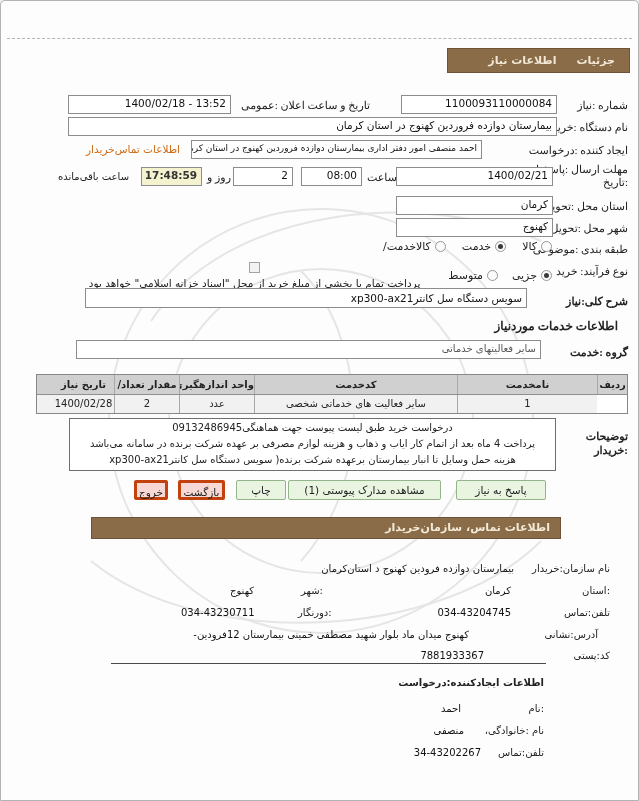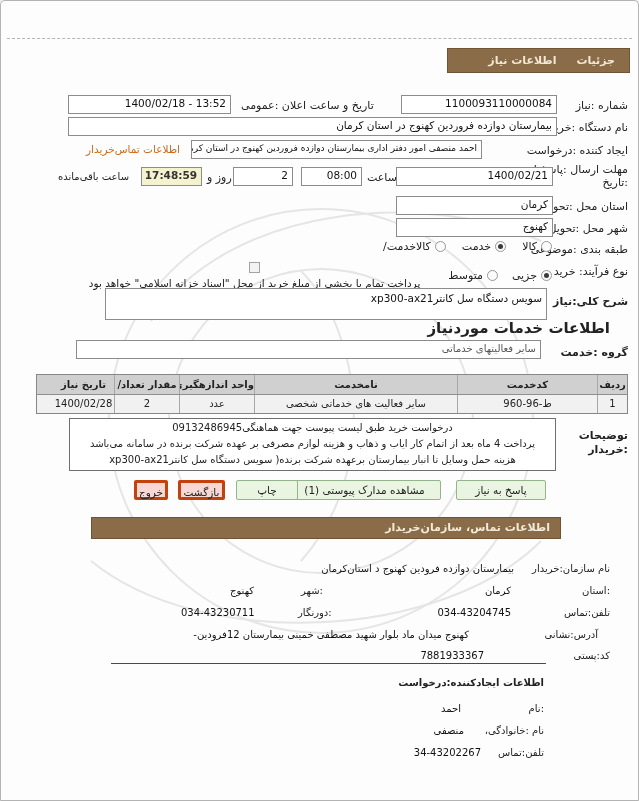--- a/index.html
+++ b/index.html
@@ -12,21 +12,21 @@
   .wm{position:absolute;inset:0;pointer-events:none;z-index:0;}
   .z{z-index:2;}
   .dashline{position:absolute;left:6px;right:6px;top:37px;border-top:1px dashed #b5b5b5;}
   .tabbar{
     position:absolute;top:47px;right:8px;width:183px;height:25px;
     background:#8a6c48;border:1px solid #6e5335;color:#f2e8d5;
     display:flex;align-items:center;gap:20px;padding:0 14px 0 6px;box-sizing:border-box;
     font-size:11px;font-weight:bold;
   }
   .tabbar span{cursor:default;}
-  .lbl{position:absolute;font-size:11px;color:#222;white-space:nowrap;}
+  .lbl{position:absolute;font-size:11px;color:#222;white-space:nowrap;font-family:Liberation Serif, serif;}
   .lbl-sm{position:absolute;font-size:10px;color:#222;white-space:nowrap;}
   .bold{font-weight:bold;}
   .box{
     position:absolute;background:#fff;border:1px solid #8c8c8c;
     font-size:10.5px;line-height:15px;height:19px;box-sizing:border-box;
     padding:0 4px;text-align:right;white-space:nowrap;overflow:hidden;color:#111;
   }
   .box.beige{background:#f4f2cf;text-align:center;font-weight:bold;color:#333;}
   .link{position:absolute;color:#cf6a15;font-size:10.5px;white-space:nowrap;cursor:pointer;}
   .optrow{position:absolute;display:flex;align-items:center;gap:16px;white-space:nowrap;}
@@ -144,58 +144,57 @@
       <span class="radio"></span>
       <span>متوسط</span>
     </div>
     <div class="opt" style="margin-right:14px;flex-direction:column;">
       <span class="checkbox"></span>
       <span style="font-size:10.5px;">پرداخت تمام یا بخشی از مبلغ خرید از محل "اسناد خزانه اسلامی" خواهد بود</span>
     </div>
   </div>
 
   <div class="lbl bold z" style="right:10px;top:294px;">شرح کلی:نیاز</div>
-  <div class="box z" style="left:104px;top:287px;width:442px;height:32px;line-height:18px;padding-left:31px;">سویس دستگاه سل کانترxp300-ax21</div>
-
-  <div class="lbl bold z" style="right:28px;top:318px;font-size:15px;">اطلاعات خدمات موردنیاز</div>
+  <div class="box z" style="left:84px;top:287px;width:442px;height:20px;line-height:18px;padding-left:31px;">سویس دستگاه سل کانترxp300-ax21</div>
+
+  <div class="lbl bold z" style="right:20px;top:318px;font-size:12px;">اطلاعات خدمات موردنیاز</div>
   <div class="lbl bold z" style="right:10px;top:345px;">گروه :خدمت</div>
   <div class="box z" style="left:75px;top:339px;width:465px;font-size:10px;color:#555;">سایر فعالیتهای خدماتی</div>
 
   <div class="tbl z">
     <div class="trow th">
       <div>تاریخ نیاز</div>
       <div>مقدار تعداد/</div>
       <div>واحد اندازهگیری</div>
+      <div>کدخدمت</div>
       <div>نامخدمت</div>
-      <div>کدخدمت</div>
       <div>ردیف</div>
     </div>
     <div class="trow td">
       <div>1400/02/28</div>
       <div>2</div>
       <div>عدد</div>
       <div>سایر فعالیت های خدماتی شخصی</div>
-      <div>ط-96-960</div>
       <div>1</div>
     </div>
   </div>
 
   <div class="lbl bold z" style="right:10px;top:428px;line-height:14px;">
     <div>توضیحات</div>
     <div>:خریدار</div>
   </div>
   <div class="notes z">
     <div>درخواست خرید طبق لیست پیوست جهت هماهنگی09132486945</div>
     <div>پرداخت 4 ماه بعد از اتمام کار ایاب و ذهاب و هزینه لوازم مصرفی بر عهده شرکت برنده در سامانه می‌باشد</div>
     <div>هزینه حمل وسایل تا انبار  بیمارستان برعهده شرکت برنده( سویس دستگاه سل کانترxp300-ax21</div>
   </div>
 
   <button class="btn green z" style="left:455px;width:90px;">پاسخ به نیاز</button>
   <button class="btn green z" style="left:287px;width:153px;">مشاهده مدارک پیوستی (1)</button>
-  <button class="btn green z" style="left:235px;width:62px;">چاپ</button>
+  <button class="btn green z" style="left:235px;width:50px;">چاپ</button>
   <button class="btn pink z" style="left:177px;width:47px;">بازگشت</button>
   <button class="btn pink z" style="left:133px;width:34px;">خروج</button>
 
   <div class="secbar z">اطلاعات تماس، سازمان‌خریدار</div>
 
   <div class="lbl-sm z" style="right:28px;top:562px;">نام سازمان:خریدار</div>
   <div class="val z" style="right:124px;top:562px;">بیمارستان دوازده فرودین کهنوج د استان‌کرمان</div>
 
   <div class="lbl-sm z" style="right:28px;top:584px;">:استان</div>
   <div class="val z" style="right:127px;top:584px;">کرمان</div>

